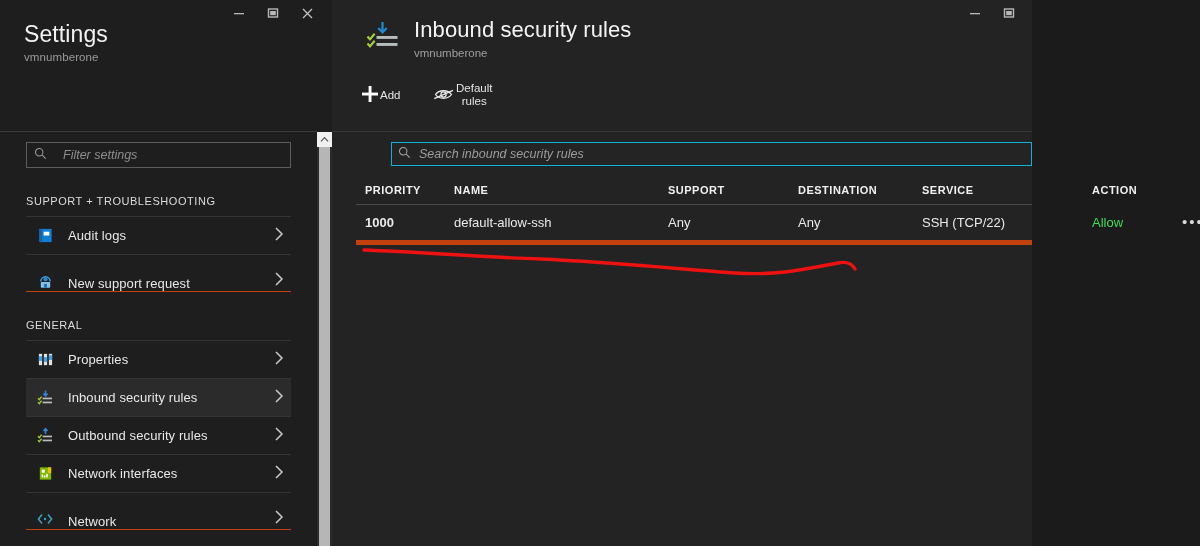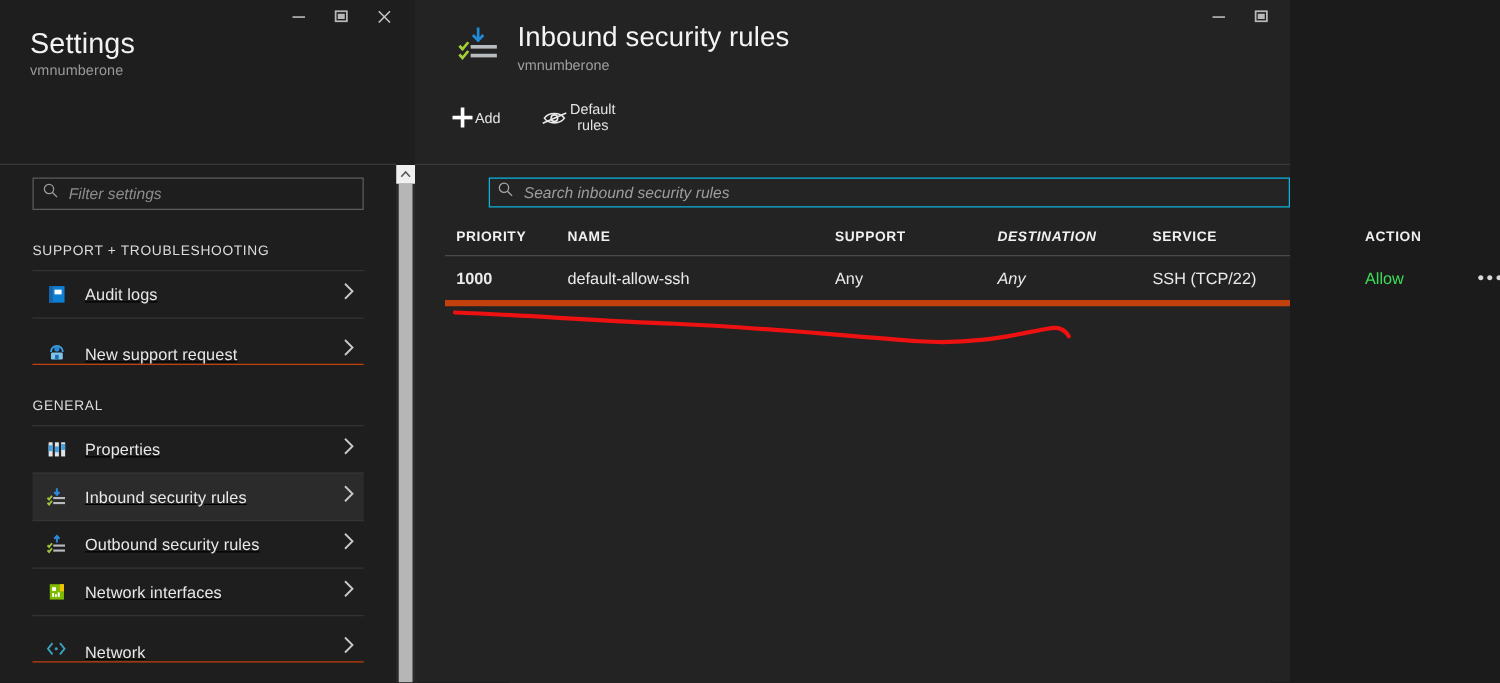--- a/index.html
+++ b/index.html
@@ -41,21 +41,21 @@
   .left-divider {
     position: absolute; left: 0; top: 131px; width: 317px; height: 1px;
     background: #3a3a3a;
   }
 
   .left-body { position: absolute; left: 0; top: 132px; width: 317px; bottom: 0; }
 
   .filter-wrap { padding: 10px 26px 0 26px; }
   .filter-box {
     height: 26px; border: 1px solid #5c5c5c; background: #1e1e1e;
-    display: flex; align-items: center; padding: 0 7px; gap: 8px;
+    display: flex; align-items: center; padding: 0 7px; gap: 16px;
   }
   .filter-box .mag { flex: 0 0 auto; color: #9d9d9d; }
   .filter-input {
     flex: 1 1 auto; background: transparent; border: 0; outline: none;
     color: #cfcfcf; font-family: "Liberation Sans", sans-serif;
     font-size: 12.5px; font-style: italic;
   }
   .filter-input::placeholder { color: #8d8d8d; font-style: italic; }
 
   .group-label {
@@ -63,21 +63,20 @@
     font-weight: 400; padding: 0 26px; margin-top: 27px; margin-bottom: 9px;
     text-transform: uppercase;
   }
   .nav-list { padding: 0 26px; }
   .nav-item {
     position: relative;
     height: 38px; display: flex; align-items: center;
     border-top: 1px solid #343434;
     padding-left: 9px; padding-right: 4px;
     cursor: default;
-    text-decoration: underline;
   }
   .nav-item:last-child { border-bottom: 1px solid #c2410c; align-items: flex-end; }
   .nav-item.selected { background: #2b2b2b; }
   .nav-icon {
     flex: 0 0 20px; width: 20px; height: 20px;
     display: flex; align-items: center; justify-content: center;
     margin-right: 13px;
   }
   .nav-label {
     flex: 1 1 auto; font-size: 13px; color: #e8e8e8; letter-spacing: .1px;
@@ -150,21 +149,21 @@
     border-bottom: 1px solid #4a4a4a;
   }
   .tbody-row {
     height: 40px; font-size: 13px; color: #eaeaea;
     border-bottom: 5px solid #c2410c;
   }
   .c-priority { flex: 0 0 98px; padding-left: 9px; font-weight: 700; }
   .thead .c-priority { font-weight: 700; }
   .c-name     { flex: 0 0 214px; }
   .c-source   { flex: 0 0 130px; }
-  .c-dest     { flex: 0 0 124px; font-style: italic; }
+  .c-dest     { flex: 0 0 124px; }
   .c-service  { flex: 0 0 170px; }
   .c-action   { flex: 0 0 90px; }
   .c-more     { flex: 1 1 auto; text-align: right; padding-right: 10px; }
   .allow { color: #3ddc57; }
   .dots { color: #d8d8d8; letter-spacing: 2px; font-size: 15px; line-height: 8px; }
 
   .rp-wincontrols {
     position: absolute; top: 0; right: 6px; height: 26px;
     display: flex; align-items: center;
   }

